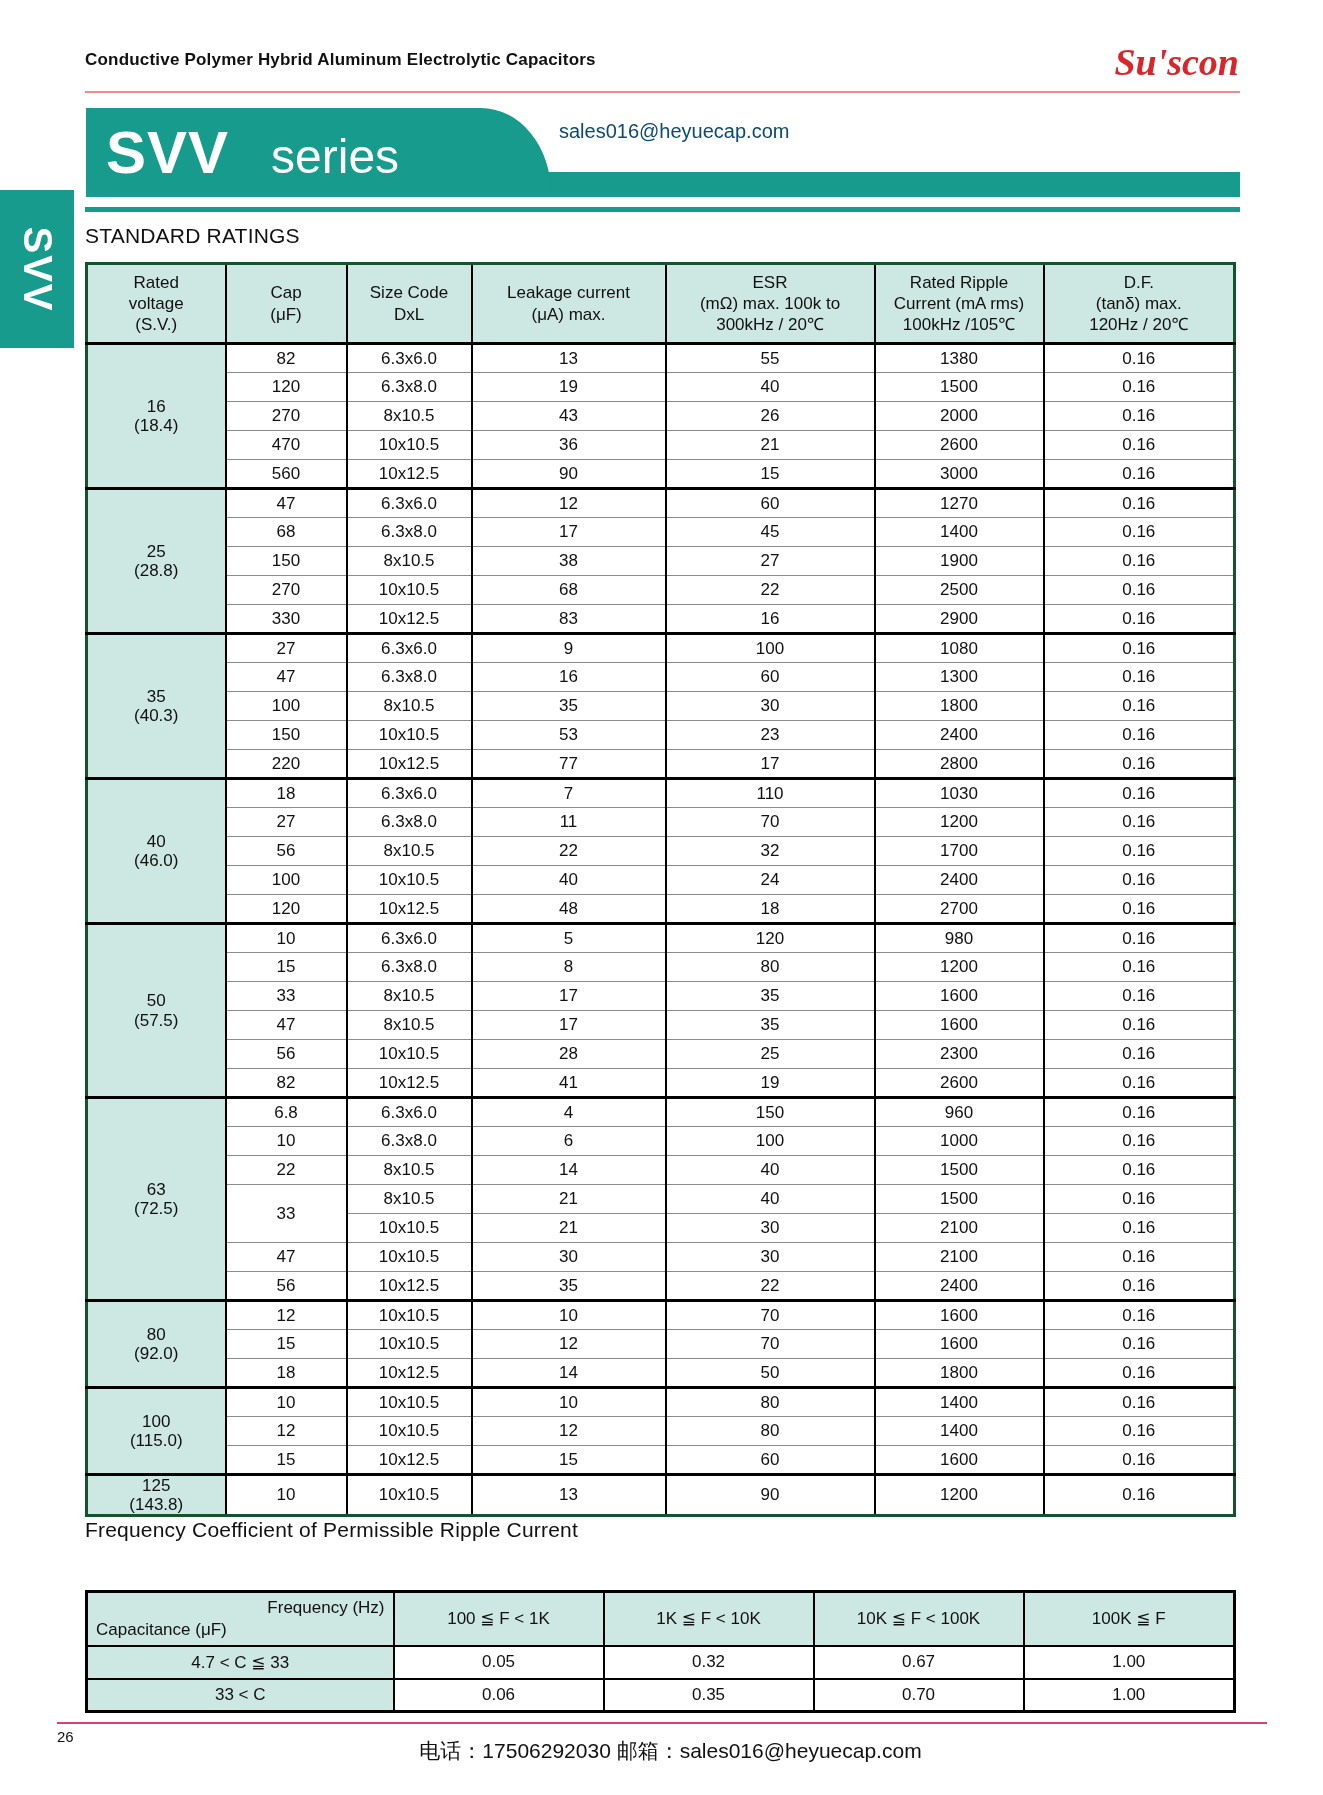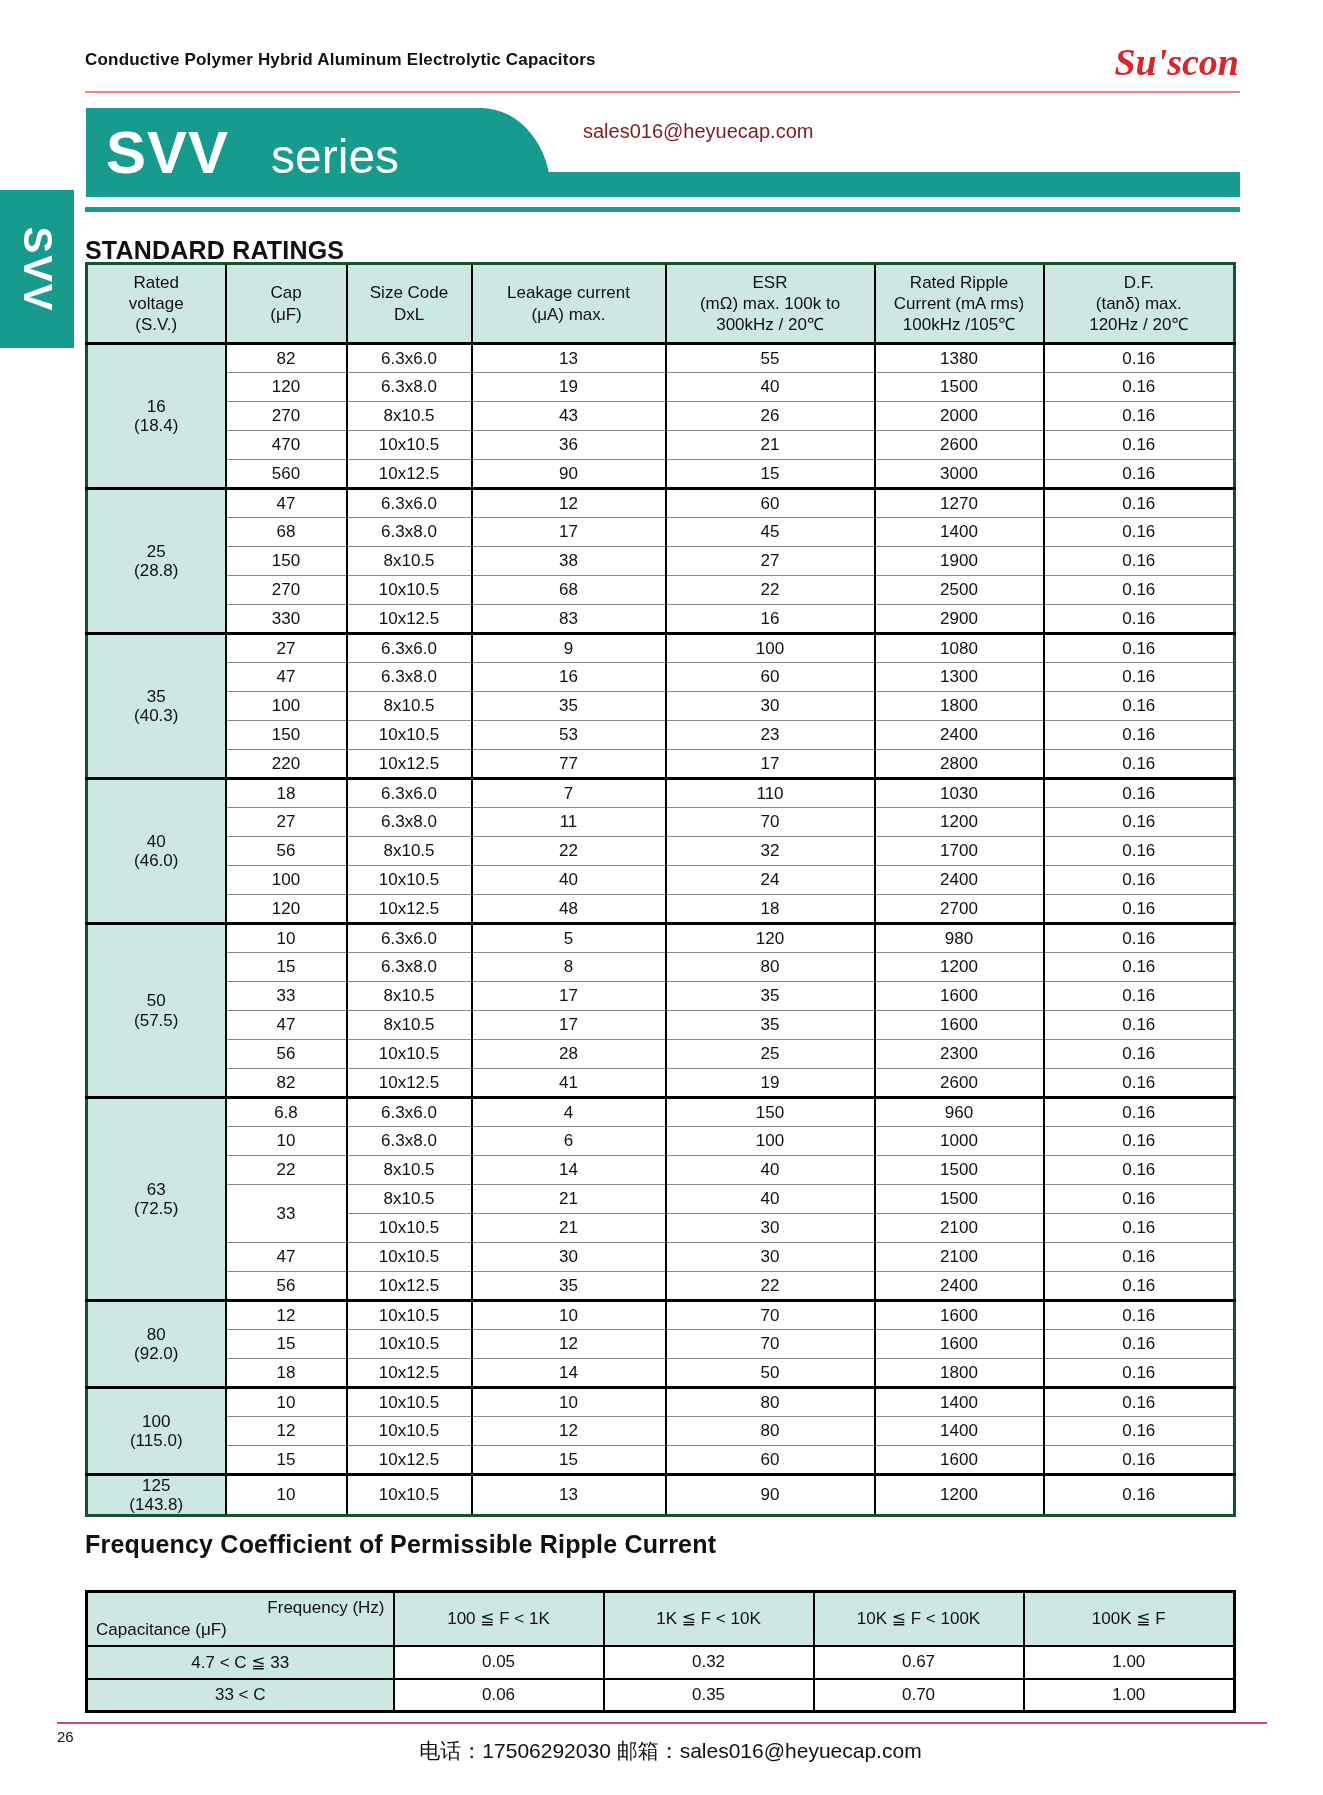--- a/index.html
+++ b/index.html
@@ -22,29 +22,29 @@
     font-size:38px;font-weight:bold;font-style:italic;color:var(--red);}
   .red-rule{left:85px;top:91px;width:1155px;height:2px;background:var(--salmon);}
 
   
   .banner-box{left:86px;top:108px;width:465px;height:89px;background:var(--teal);
     border-top-right-radius:70px 85px;display:flex;align-items:baseline;
     padding-left:20px;box-sizing:border-box;color:#fff;}
   .banner-svv{font-size:60px;font-weight:bold;letter-spacing:1px;line-height:89px;}
   .banner-series{font-size:48px;margin-left:42px;}
   .banner-tail{left:520px;top:172px;width:720px;height:25px;background:var(--teal);}
-  .banner-email{left:583px;top:120px;font-size:20px;color:#7f1d1d;}
+  .banner-email{left:559px;top:120px;font-size:20px;color:#0c4a6e;}
   .teal-rule{left:85px;top:207px;width:1155px;height:5px;background:var(--teal);}
 
   
   .side-tab{left:0;top:190px;width:74px;height:158px;background:var(--teal);
     display:flex;align-items:center;justify-content:center;}
   .side-tab span{transform:rotate(90deg);color:#fff;font-size:40px;font-weight:bold;letter-spacing:2px;}
 
-  .section-heading{font-size:25px;font-weight:bold;letter-spacing:.2px;margin-top:12px;}
+  .section-heading{font-size:21px;font-weight:normal;letter-spacing:.2px;}
   .h-ratings{left:85px;top:224px;}
   .h-freq{left:85px;top:1518px;}
 
   
   table{border-collapse:collapse;table-layout:fixed;}
   #ratings-table{left:85px;top:262px;width:1148px;border:3px solid #14532d;}
   #ratings-table thead tr{height:80px;}
   #ratings-table thead td{
     background:var(--cell);border:2px solid #000;text-align:center;
     font-size:17px;line-height:1.25;white-space:pre-line;padding:0 2px;}

